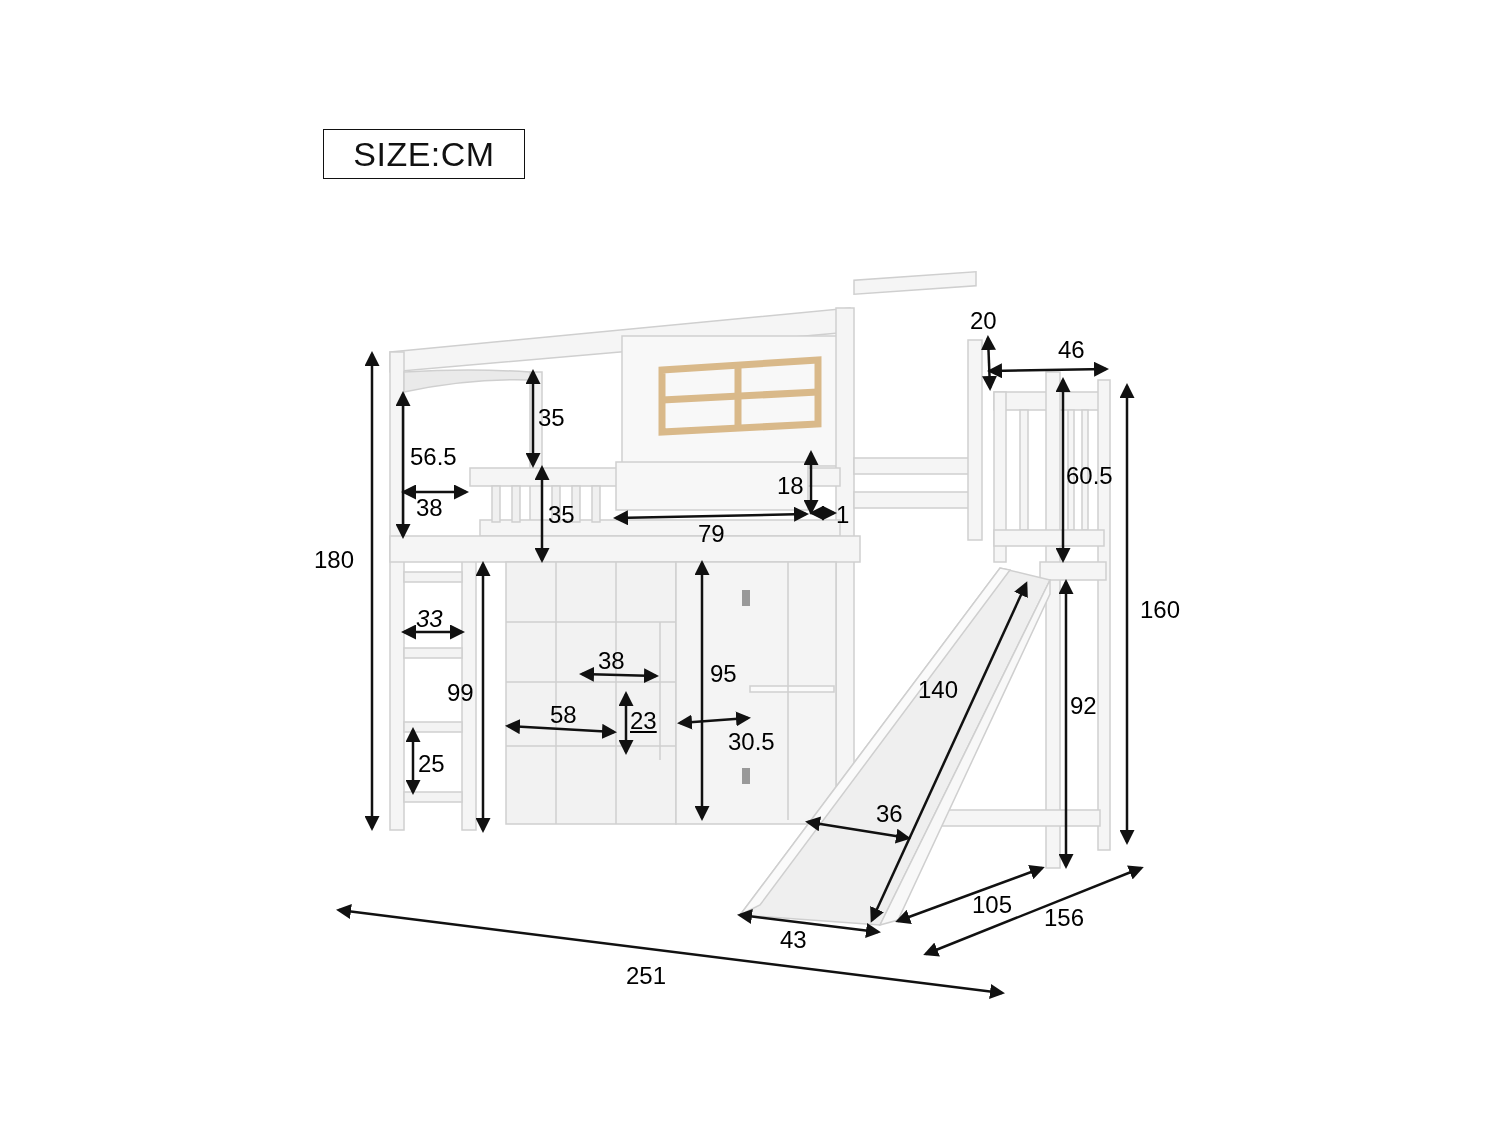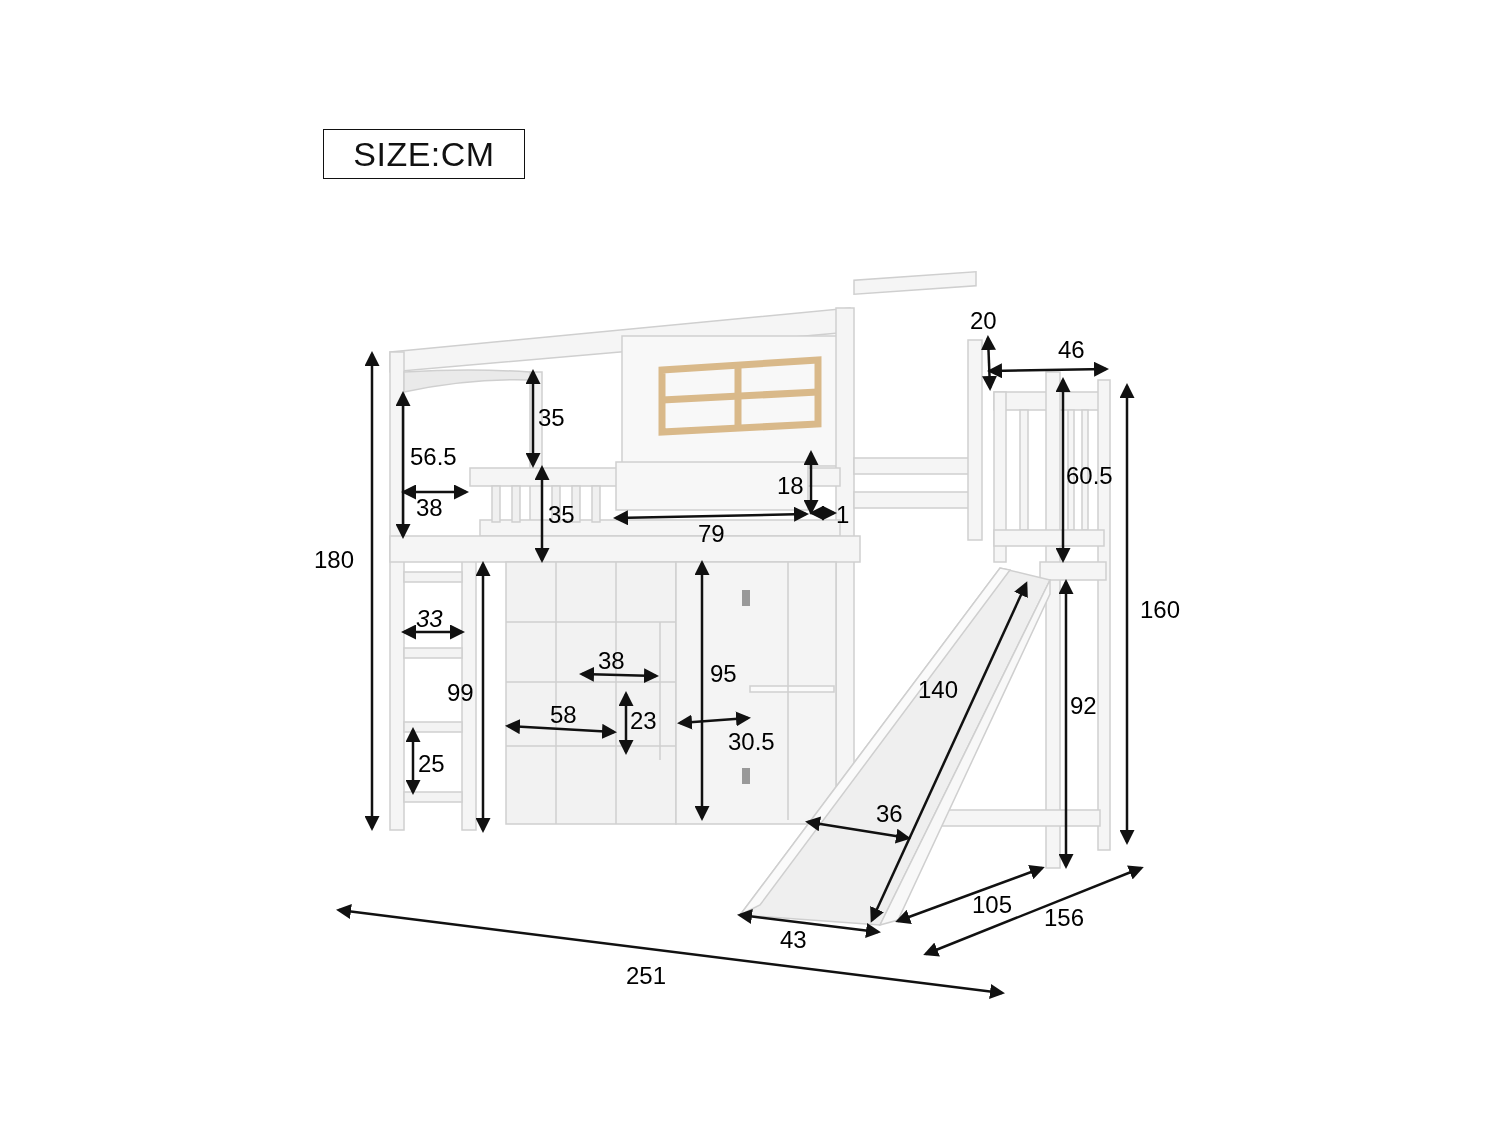--- a/index.html
+++ b/index.html
@@ -141,21 +141,21 @@
 <div class="lbl" style="left:836px;top:503px;">1</div>
 <div class="lbl" style="left:970px;top:309px;">20</div>
 <div class="lbl" style="left:1032px;top:338px;margin-left:26px;">46</div>
 <div class="lbl" style="left:1066px;top:464px;">60.5</div>
 <div class="lbl" style="left:1140px;top:598px;">160</div>
 <div class="lbl" style="left:416px;top:607px;font-style:italic;">33</div>
 <div class="lbl" style="left:447px;top:660px;margin-top:21px;">99</div>
 <div class="lbl" style="left:418px;top:752px;">25</div>
 <div class="lbl" style="left:598px;top:649px;">38</div>
 <div class="lbl" style="left:550px;top:703px;">58</div>
-<div class="lbl" style="left:630px;top:709px;">23</div>
+<div class="lbl" style="left:630px;top:709px;text-decoration:underline;">23</div>
 <div class="lbl" style="left:710px;top:662px;">95</div>
 <div class="lbl" style="left:728px;top:730px;">30.5</div>
 <div class="lbl" style="left:918px;top:678px;">140</div>
 <div class="lbl" style="left:876px;top:802px;">36</div>
 <div class="lbl" style="left:780px;top:928px;">43</div>
 <div class="lbl" style="left:972px;top:893px;">105</div>
 <div class="lbl" style="left:1044px;top:906px;">156</div>
 <div class="lbl" style="left:626px;top:964px;">251</div>
 <div class="lbl" style="left:1070px;top:694px;">92</div>
 

